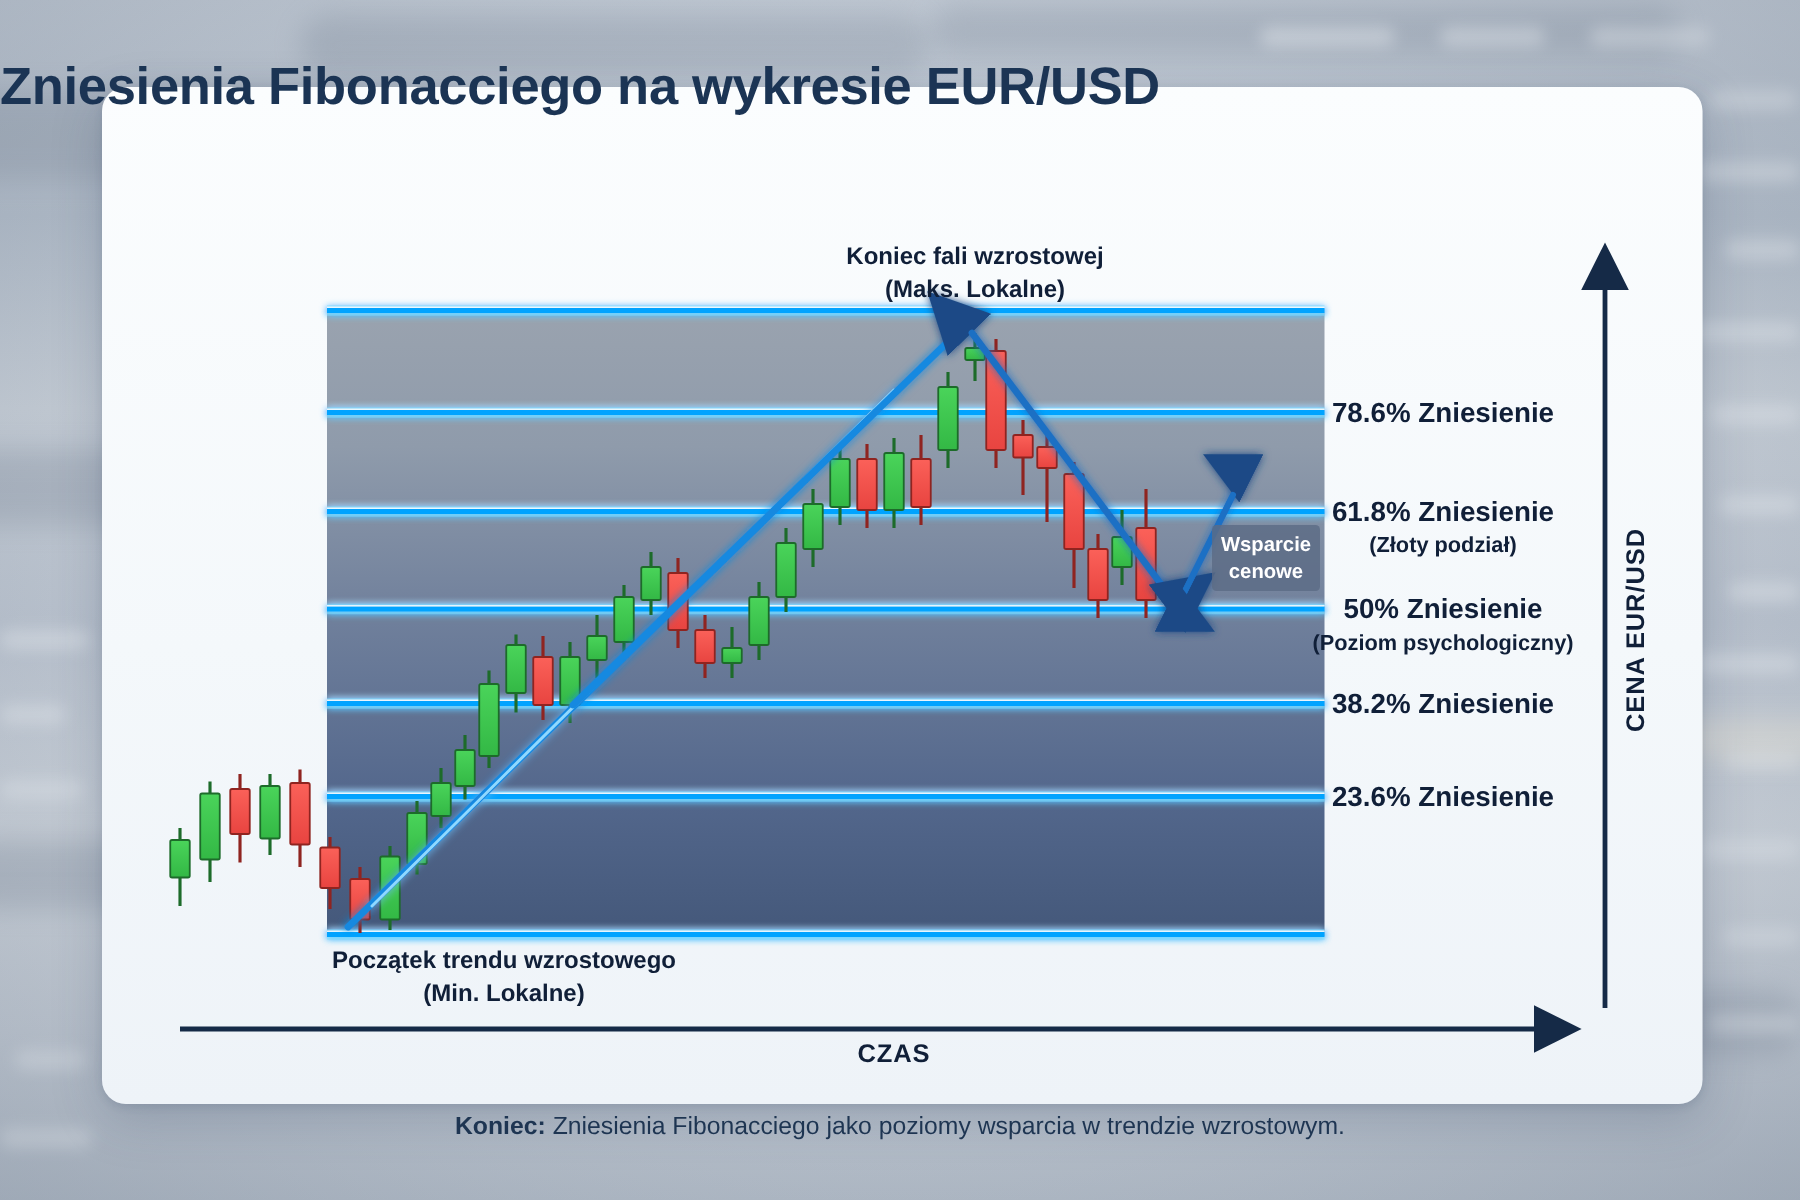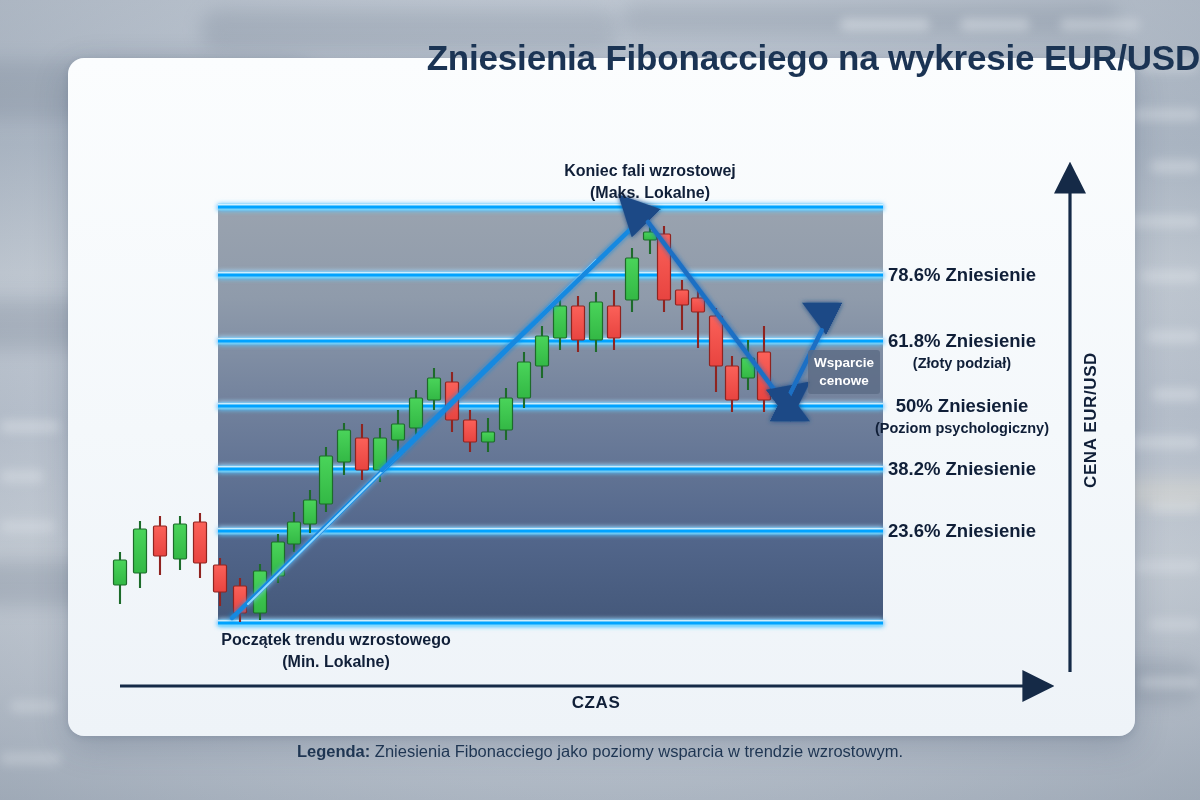--- a/index.html
+++ b/index.html
@@ -22,21 +22,21 @@
   #vign{position:absolute;inset:0;background:radial-gradient(ellipse at 50% 45%, rgba(255,255,255,0) 40%, rgba(90,105,125,.28) 100%);}
 
   
   #card{
     position:absolute;left:68px;top:58px;width:1067px;height:678px;
     background:linear-gradient(180deg,#fbfdfe 0%,#f4f8fb 55%,#eef3f8 100%);
     border-radius:16px;
     box-shadow:0 10px 34px rgba(40,60,90,.22), 0 2px 6px rgba(40,60,90,.13);
   }
   #title{
-    position:absolute;left:0;right:0;top:38px;text-align:right;
+    position:absolute;left:0;right:0;top:38px;text-align:left;
     font-size:35px;font-weight:bold;color:#1b3454;letter-spacing:-.2px;
     white-space:nowrap;
   }
   #legend{
     position:absolute;left:0;right:0;top:742px;text-align:center;
     font-size:16.5px;color:#1e3552;
   }
   #legend b{font-weight:bold;}
 
   #stage{position:absolute;left:0;top:0;width:1200px;height:800px;}
@@ -80,21 +80,21 @@
   <div class="row" style="left:0px;top:752px;width:62px;"></div>
   <div class="smudge" style="left:980px;top:480px;width:260px;height:26px;background:#f5f0e2;opacity:.5;"></div>
 </div>
 <div id="vign"></div>
 
 <div id="card"></div>
 
 <div id="title">Zniesienia Fibonacciego na wykresie EUR/USD</div>
 
 <div id="legend">
-  <b>Legenda:</b><span> Zniesienia Fibonacciego jako poziomy wsparcia w trendzie wzrostowym.</span>
+  <b>Koniec:</b><span> Zniesienia Fibonacciego jako poziomy wsparcia w trendzie wzrostowym.</span>
 </div>
 
 <div id="stage">
 <svg width="1200" height="800" viewBox="0 0 1200 800">
   <defs>
     <linearGradient id="plotbg" x1="0" y1="0" x2="0" y2="1">
       <stop offset="0%" stop-color="#9aa3af"></stop>
       <stop offset="22%" stop-color="#8f9bab"></stop>
       <stop offset="50%" stop-color="#6f7f9b"></stop>
       <stop offset="78%" stop-color="#53678c"></stop>

